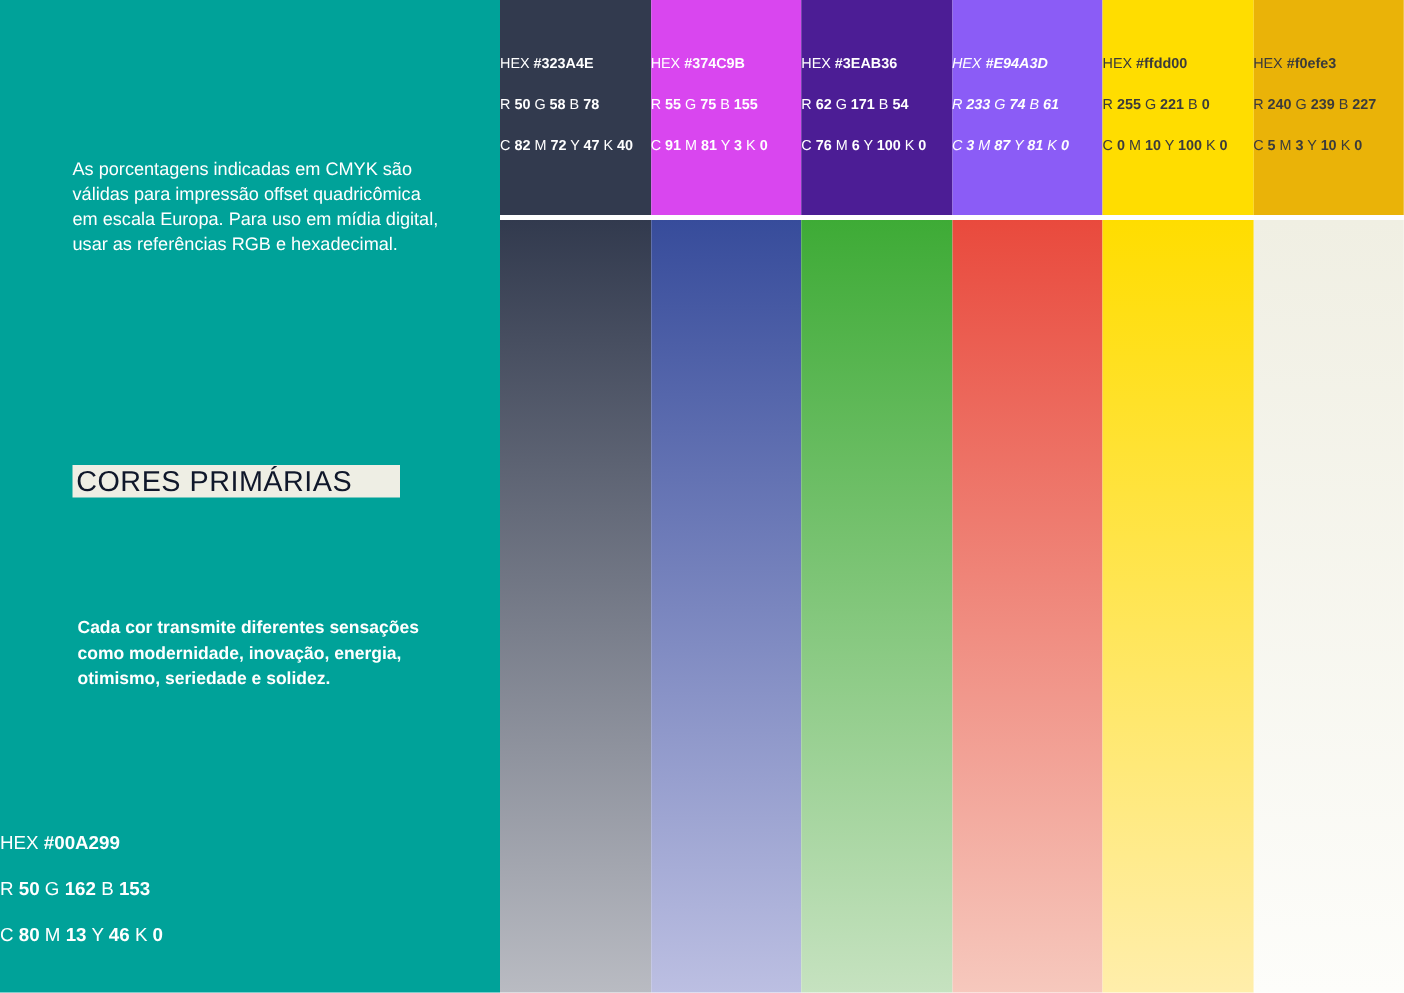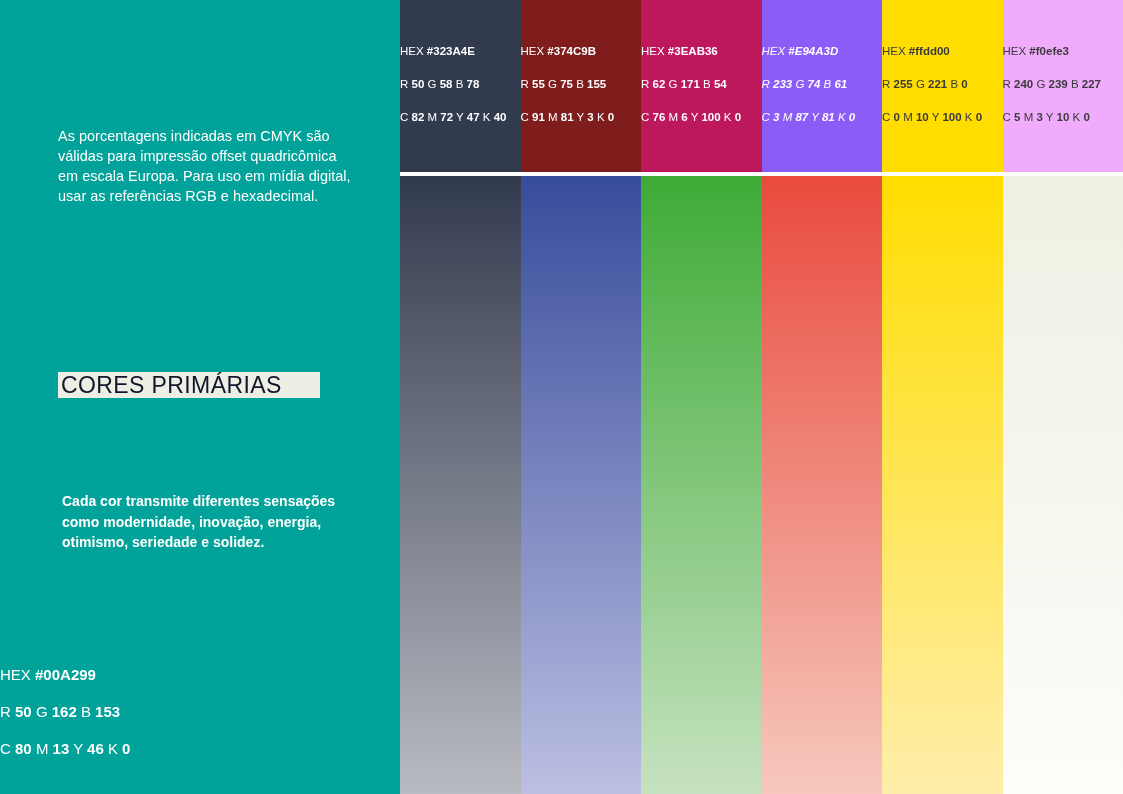--- a/index.html
+++ b/index.html
@@ -128,29 +128,29 @@
 <div id="swatch-strip">
     <div class="swatch-col">
       <div class="swatch-head" style="background: rgb(50, 58, 78);">
         <div class="swatch-line l-hex txt-light"><span class="lbl">HEX</span> <span class="val">#323A4E</span> </div>
         <div class="swatch-line l-rgb txt-light"><span class="lbl">R</span> <span class="val">50</span> <span class="lbl">G</span> <span class="val">58</span> <span class="lbl">B</span> <span class="val">78</span> </div>
         <div class="swatch-line l-cmyk txt-light"><span class="lbl">C</span> <span class="val">82</span> <span class="lbl">M</span> <span class="val">72</span> <span class="lbl">Y</span> <span class="val">47</span> <span class="lbl">K</span> <span class="val">40</span> </div>
       </div>
       <div class="swatch-gradient" style="background: linear-gradient(rgb(50, 58, 78) 0%, rgb(185, 187, 194) 100%);"></div>
     </div>
     <div class="swatch-col">
-      <div class="swatch-head" style="background: #7f1d1d;">
+      <div class="swatch-head" style="background: #d946ef;">
         <div class="swatch-line l-hex txt-light"><span class="lbl">HEX</span> <span class="val">#374C9B</span> </div>
         <div class="swatch-line l-rgb txt-light"><span class="lbl">R</span> <span class="val">55</span> <span class="lbl">G</span> <span class="val">75</span> <span class="lbl">B</span> <span class="val">155</span> </div>
         <div class="swatch-line l-cmyk txt-light"><span class="lbl">C</span> <span class="val">91</span> <span class="lbl">M</span> <span class="val">81</span> <span class="lbl">Y</span> <span class="val">3</span> <span class="lbl">K</span> <span class="val">0</span> </div>
       </div>
       <div class="swatch-gradient" style="background: linear-gradient(rgb(55, 76, 155) 0%, rgb(188, 191, 226) 100%);"></div>
     </div>
     <div class="swatch-col">
-      <div class="swatch-head" style="background: #be185d;">
+      <div class="swatch-head" style="background: #4c1d95;">
         <div class="swatch-line l-hex txt-light"><span class="lbl">HEX</span> <span class="val">#3EAB36</span> </div>
         <div class="swatch-line l-rgb txt-light"><span class="lbl">R</span> <span class="val">62</span> <span class="lbl">G</span> <span class="val">171</span> <span class="lbl">B</span> <span class="val">54</span> </div>
         <div class="swatch-line l-cmyk txt-light"><span class="lbl">C</span> <span class="val">76</span> <span class="lbl">M</span> <span class="val">6</span> <span class="lbl">Y</span> <span class="val">100</span> <span class="lbl">K</span> <span class="val">0</span> </div>
       </div>
       <div class="swatch-gradient" style="background: linear-gradient(rgb(62, 171, 54) 0%, rgb(198, 226, 192) 100%);"></div>
     </div>
     <div class="swatch-col">
       <div class="swatch-head" style="background: #8b5cf6; font-style: italic;">
         <div class="swatch-line l-hex txt-light"><span class="lbl">HEX</span> <span class="val">#E94A3D</span> </div>
         <div class="swatch-line l-rgb txt-light"><span class="lbl">R</span> <span class="val">233</span> <span class="lbl">G</span> <span class="val">74</span> <span class="lbl">B</span> <span class="val">61</span> </div>
@@ -160,20 +160,20 @@
     </div>
     <div class="swatch-col">
       <div class="swatch-head" style="background: rgb(255, 221, 0);">
         <div class="swatch-line l-hex txt-dark"><span class="lbl">HEX</span> <span class="val">#ffdd00</span> </div>
         <div class="swatch-line l-rgb txt-dark"><span class="lbl">R</span> <span class="val">255</span> <span class="lbl">G</span> <span class="val">221</span> <span class="lbl">B</span> <span class="val">0</span> </div>
         <div class="swatch-line l-cmyk txt-dark"><span class="lbl">C</span> <span class="val">0</span> <span class="lbl">M</span> <span class="val">10</span> <span class="lbl">Y</span> <span class="val">100</span> <span class="lbl">K</span> <span class="val">0</span> </div>
       </div>
       <div class="swatch-gradient" style="background: linear-gradient(rgb(255, 221, 0) 0%, rgb(255, 238, 171) 100%);"></div>
     </div>
     <div class="swatch-col">
-      <div class="swatch-head" style="background: #f0abfc;">
+      <div class="swatch-head" style="background: #eab308;">
         <div class="swatch-line l-hex txt-dark"><span class="lbl">HEX</span> <span class="val">#f0efe3</span> </div>
         <div class="swatch-line l-rgb txt-dark"><span class="lbl">R</span> <span class="val">240</span> <span class="lbl">G</span> <span class="val">239</span> <span class="lbl">B</span> <span class="val">227</span> </div>
         <div class="swatch-line l-cmyk txt-dark"><span class="lbl">C</span> <span class="val">5</span> <span class="lbl">M</span> <span class="val">3</span> <span class="lbl">Y</span> <span class="val">10</span> <span class="lbl">K</span> <span class="val">0</span> </div>
       </div>
       <div class="swatch-gradient" style="background: linear-gradient(rgb(240, 239, 227) 0%, rgb(253, 253, 250) 100%);"></div>
     </div>
   </div>
 
 </body></html>

